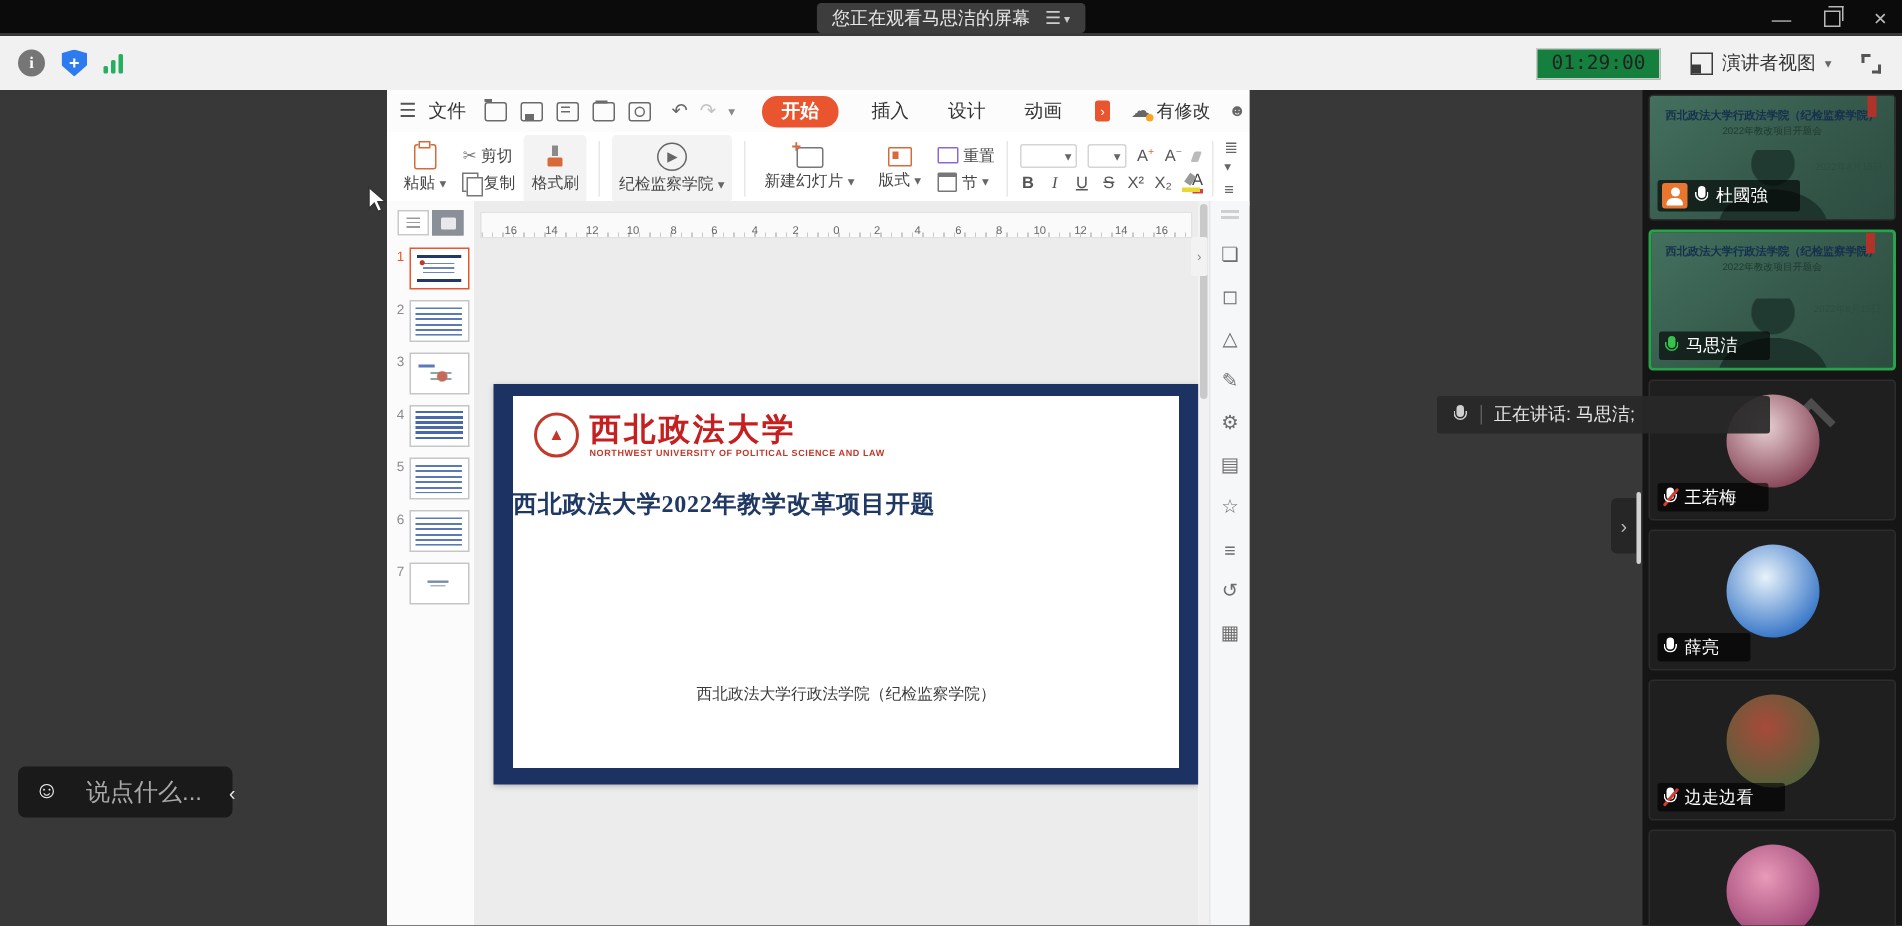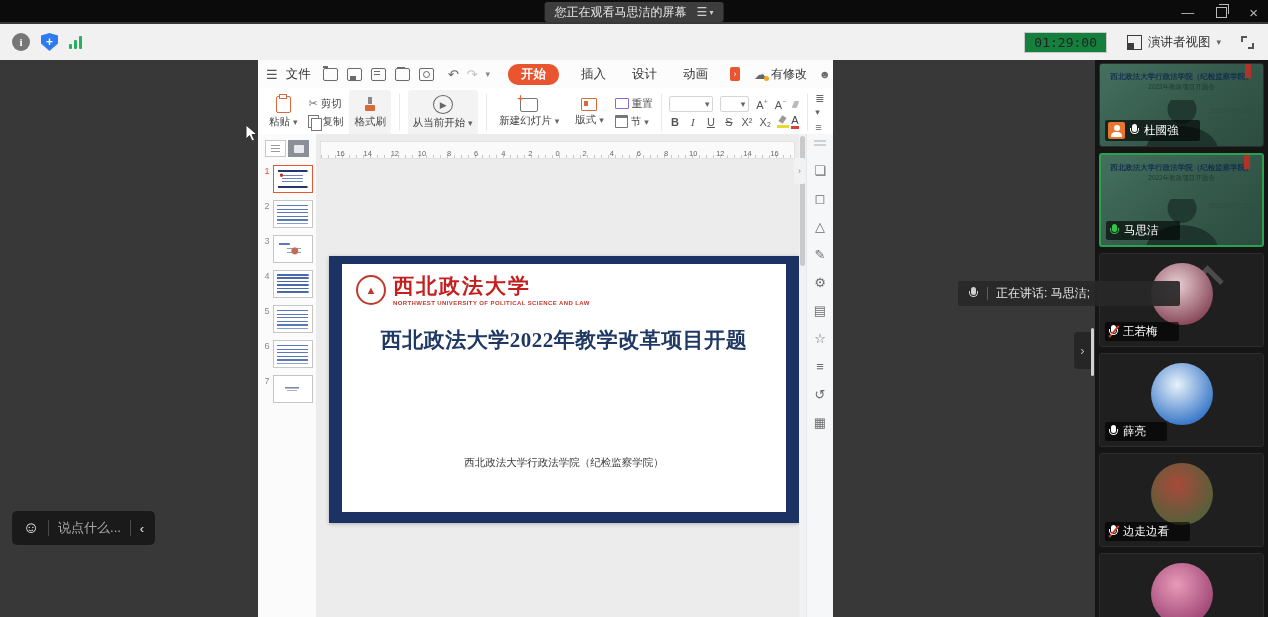--- a/index.html
+++ b/index.html
@@ -134,21 +134,21 @@
       background-image:repeating-linear-gradient(90deg,#c9c9c9 0 1px,transparent 1px 7px);
       background-size:100% 3px;background-position:0 100%;background-repeat:no-repeat}
   .ruler span{flex:1;text-align:center;font-size:7.5px;color:#666;line-height:1.2}
   .slide{position:absolute;left:13px;top:122px;width:470px;height:267px;background:#1b3263;
       box-shadow:0 1px 4px rgba(0,0,0,.25);padding:8px 13px 11px;box-sizing:border-box}
   .slide-inner{background:#fff;width:100%;height:100%;position:relative;overflow:hidden}
   .logo-row{position:absolute;left:14px;top:11px;display:flex;align-items:flex-start;gap:7px}
   .seal{width:30px;height:30px;border:2px solid #c0392b;border-radius:50%;display:flex;align-items:center;justify-content:center;color:#c0392b;font-size:11px;box-sizing:border-box}
   .uni-cn{color:#c51f1f;font-weight:bold;font-size:21px;letter-spacing:2px;line-height:1.1;font-family:"Liberation Serif","DejaVu Serif",serif}
   .uni-en{color:#c0392b;font-size:6px;letter-spacing:.4px;margin-top:2px;font-weight:bold}
-  .s-title{position:absolute;left:0;right:0;top:62px;text-align:center;color:#1f3864;font-weight:bold;font-size:21px;
+  .s-title{position:absolute;left:0;right:0;top:62px;text-align:left;color:#1f3864;font-weight:bold;font-size:16px;
       font-family:"Liberation Serif","DejaVu Serif",serif;letter-spacing:.5px}
   .s-topic{position:absolute;left:0;right:0;top:112px;text-align:center;color:#1f3864;font-weight:bold;font-size:13px;line-height:1.55;
       font-family:"Liberation Serif","DejaVu Serif",serif}
   .s-presenter{position:absolute;left:0;right:0;top:172px;text-align:center;color:#3b3b3b;font-size:10.5px}
   .s-affil{position:absolute;left:0;right:0;top:192px;text-align:center;color:#3b3b3b;font-size:10.5px}
 
   .vscroll{width:7px;background:#f1f1f1;position:relative}
   .vscroll .thumbbar{position:absolute;top:2px;left:1px;width:5px;height:130px;background:#c9c9c9;border-radius:3px}
   .rightstrip{width:26px;background:#f6f7f8;border-left:1px solid #e7e7e7;display:flex;flex-direction:column;align-items:center;padding-top:6px;gap:0}
   .grip{width:12px;height:2px;background:#cfcfcf;box-shadow:0 4px 0 #cfcfcf;margin-bottom:14px}
@@ -177,36 +177,36 @@
   .mic::before{content:'';position:absolute;left:3px;top:0;width:5px;height:8px;background:currentColor;border-radius:2.5px}
   .mic::after{content:'';position:absolute;left:1px;top:4px;width:7px;height:5px;border:1px solid currentColor;border-top:none;border-radius:0 0 5px 5px}
   .mic .slash{display:none;position:absolute;left:4.5px;top:-1px;width:2px;height:15px;background:#d43c2e;transform:rotate(40deg);border-radius:1px}
   .tile[data-mic="muted"] .mic .slash{display:block}
   .tile[data-mic="speaking"] .mic{color:#35c24d}
   .wm{position:absolute;top:16px;right:44px;width:18px;height:18px;border:5px solid rgba(130,130,130,.45);
       border-bottom:none;border-left:none;transform:rotate(-45deg)}
   .wm2{top:20px;right:58px;border-color:rgba(100,100,100,.4)}
 
   
-  .speakbar{position:absolute;left:958px;top:281px;width:222px;height:25px;background:rgba(40,40,40,.93);z-index:8;
+  .speakbar{position:absolute;left:958px;top:264px;width:222px;height:25px;background:rgba(40,40,40,.93);z-index:8;
       display:flex;align-items:center;gap:8px;padding:0 10px;box-sizing:border-box;border-radius:2px}
   .speakbar .mic{color:#cfcfcf}
   .sep-v{width:1px;height:13px;background:#5c5c5c}
   .speaktext{color:#e6e6e6;font-size:12px;white-space:nowrap}
 
   .panel-collapse{position:absolute;left:1074px;top:332px;width:17px;height:37px;background:#262626;border-radius:4px 0 0 4px;
       color:#b5b5b5;display:flex;align-items:center;justify-content:center;font-size:13px;z-index:7}
   .panel-scrollthumb{position:absolute;left:1091px;top:328px;width:3px;height:48px;background:#d2d2d2;border-radius:2px;z-index:7}
 
   
   .chatpill{position:absolute;left:12px;top:511px;width:143px;height:34px;background:rgba(24,24,24,.94);border-radius:5px;
       display:flex;align-items:center;gap:9px;padding:0 11px;box-sizing:border-box;z-index:8}
   .emoji{color:#f0f0f0;font-size:16px;line-height:1}
   .chat-sep{width:1px;height:16px;background:#4a4a4a}
-  .chat-ph{color:#a9a9a9;font-size:13px;flex:1;white-space:nowrap}
+  .chat-ph{color:#a9a9a9;font-size:16px;flex:1;white-space:nowrap}
   .chat-arrow{color:#e8e8e8;font-size:13px}
 
   
   .cursor{position:absolute;left:245px;top:124px;z-index:50}
 </style>
 </head>
 <body style="--accent: #e8552e;">
 
 <div class="titlebar">
   <div class="title-pill">
@@ -291,21 +291,21 @@
           <span>复制</span>
         </span>
     </div>
     <div class="bigbtn hl">
       <span class="ic-brush"></span>
       <span class="lbl">格式刷</span>
     </div>
     <div class="rsep"></div>
     <div class="bigbtn hl">
       <span class="ic-play">▶</span>
-      <span class="lbl"><span>从当前开始</span> <span class="caret">▾</span></span>
+      <span class="lbl"><span>纪检监察学院</span> <span class="caret">▾</span></span>
     </div>
     <div class="rsep"></div>
     <div class="bigbtn">
       <span class="ic-newslide"></span>
       <span class="lbl"><span>新建幻灯片</span> <span class="caret">▾</span></span>
     </div>
     <div class="bigbtn">
       <span class="ic-layoutslide"></span>
       <span class="lbl"><span>版式</span> <span class="caret">▾</span></span>
     </div>

